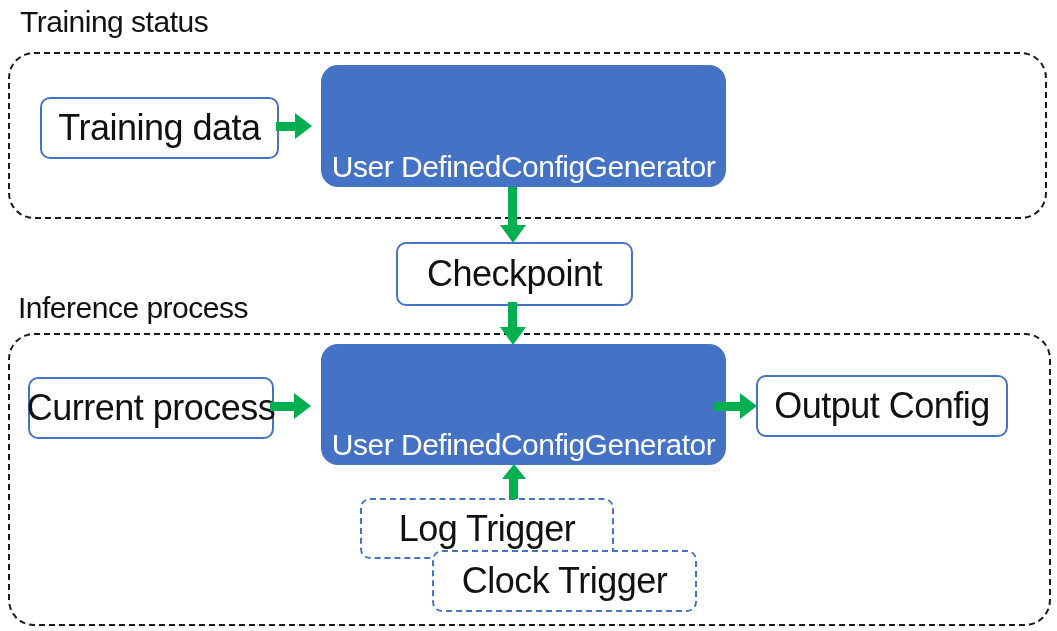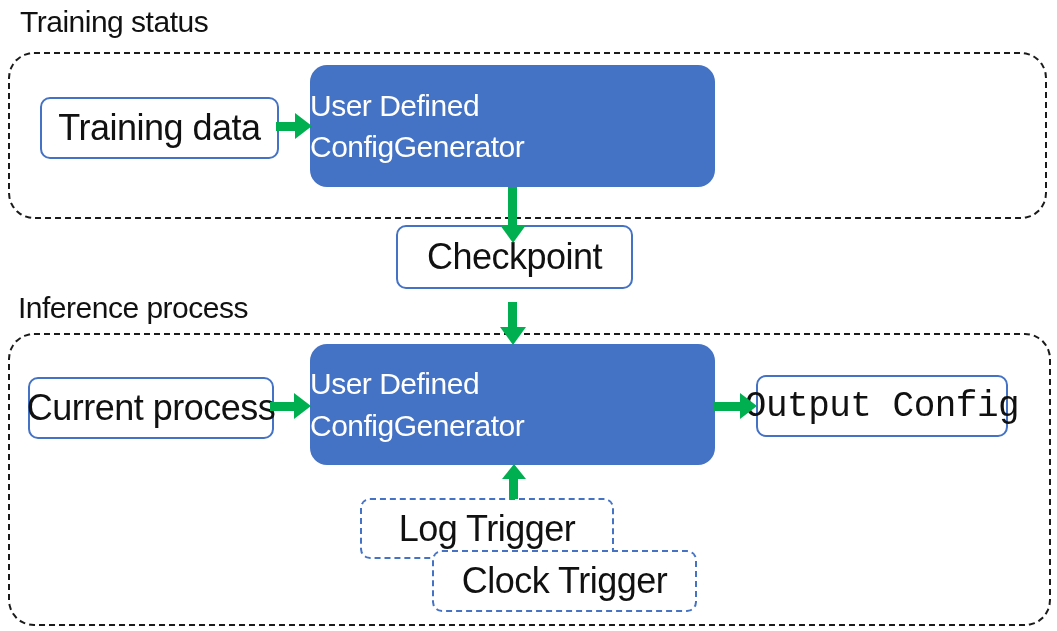--- a/index.html
+++ b/index.html
@@ -26,24 +26,24 @@
     border-radius:26px;z-index:1;background:transparent;
   }
   .wbox{
     position:absolute;display:flex;align-items:center;justify-content:center;
     background:#fff;border:2px solid var(--blue-border);border-radius:10px;
     font-size:36px;color:var(--text-color);text-align:center;z-index:2;
     white-space:nowrap;letter-spacing:-0.5px;
   }
   .wbox.dashed{border:2px dashed var(--blue-border);}
   .gen{
-    position:absolute;display:flex;flex-direction:column;align-items:flex-start;
+    position:absolute;display:flex;align-items:flex-end;
     justify-content:center;background:var(--generator-fill);
     color:var(--generator-text);border-radius:17px;font-size:30px;
-    line-height:1.38;text-align:center;z-index:2;letter-spacing:-0.5px;
+    line-height:1.38;text-align:center;z-index:2;letter-spacing:-0.5px;margin-left:11px;
   }
   .arrow{position:absolute;z-index:3;}
   .arrow .shaft{position:absolute;background:var(--arrow-green);}
   .arrow .head{position:absolute;width:0;height:0;}
   
   .arrow.right .shaft{left:0;top:10px;height:9px;}
   .arrow.right .head{
     top:1px;border-top:13px solid transparent;border-bottom:13px solid transparent;
     border-left:17px solid var(--arrow-green);
   }
@@ -64,35 +64,35 @@
   #label-training{left:20px;top:5px;}
   #container-training{left:8px;top:52px;width:1035px;height:163px;}
   #box-training-data{left:40px;top:97px;width:235px;height:58px;}
   #gen-training{left:310px;top:65px;width:405px;height:122px;}
   #arrow-r1{left:276px;top:112px;width:36px;height:28px;}
   #arrow-r1 .shaft{width:21px;}
   #arrow-r1 .head{left:19px;}
   #arrow-d1{left:500px;top:187px;width:26px;height:56px;}
   #arrow-d1 .shaft{height:39px;}
   #arrow-d1 .head{top:38px;}
-  #box-checkpoint{left:396px;top:225px;width:233px;height:60px;}
+  #box-checkpoint{left:396px;top:242px;width:233px;height:60px;}
   #arrow-d2{left:500px;top:302px;width:26px;height:43px;}
   #arrow-d2 .shaft{height:26px;}
   #arrow-d2 .head{top:25px;}
   #label-inference{left:18px;top:291px;}
   #container-inference{left:8px;top:333px;width:1039px;height:289px;}
   #box-current-status{left:28px;top:377px;width:242px;height:58px;}
   #gen-inference{left:310px;top:344px;width:405px;height:121px;}
   #arrow-r2{left:270px;top:392px;width:41px;height:28px;}
   #arrow-r2 .shaft{width:26px;}
   #arrow-r2 .head{left:24px;}
   #arrow-r3{left:714px;top:392px;width:43px;height:28px;}
   #arrow-r3 .shaft{width:28px;}
   #arrow-r3 .head{left:26px;}
-  #box-output-config{left:756px;top:375px;width:248px;height:58px;font-family:Liberation Mono, monospace;}
+  #box-output-config{left:756px;top:375px;width:248px;height:58px;}
   #arrow-up1{left:502px;top:464px;width:24px;height:35px;}
   #box-log-trigger{left:360px;top:498px;width:250px;height:57px;z-index:2;}
   #box-clock-trigger{left:432px;top:550px;width:261px;height:58px;z-index:4;}
 </style>
 </head>
 <body>
 
 <div class="canvas">
 
   <div id="label-training" class="section-label">Training status</div>

